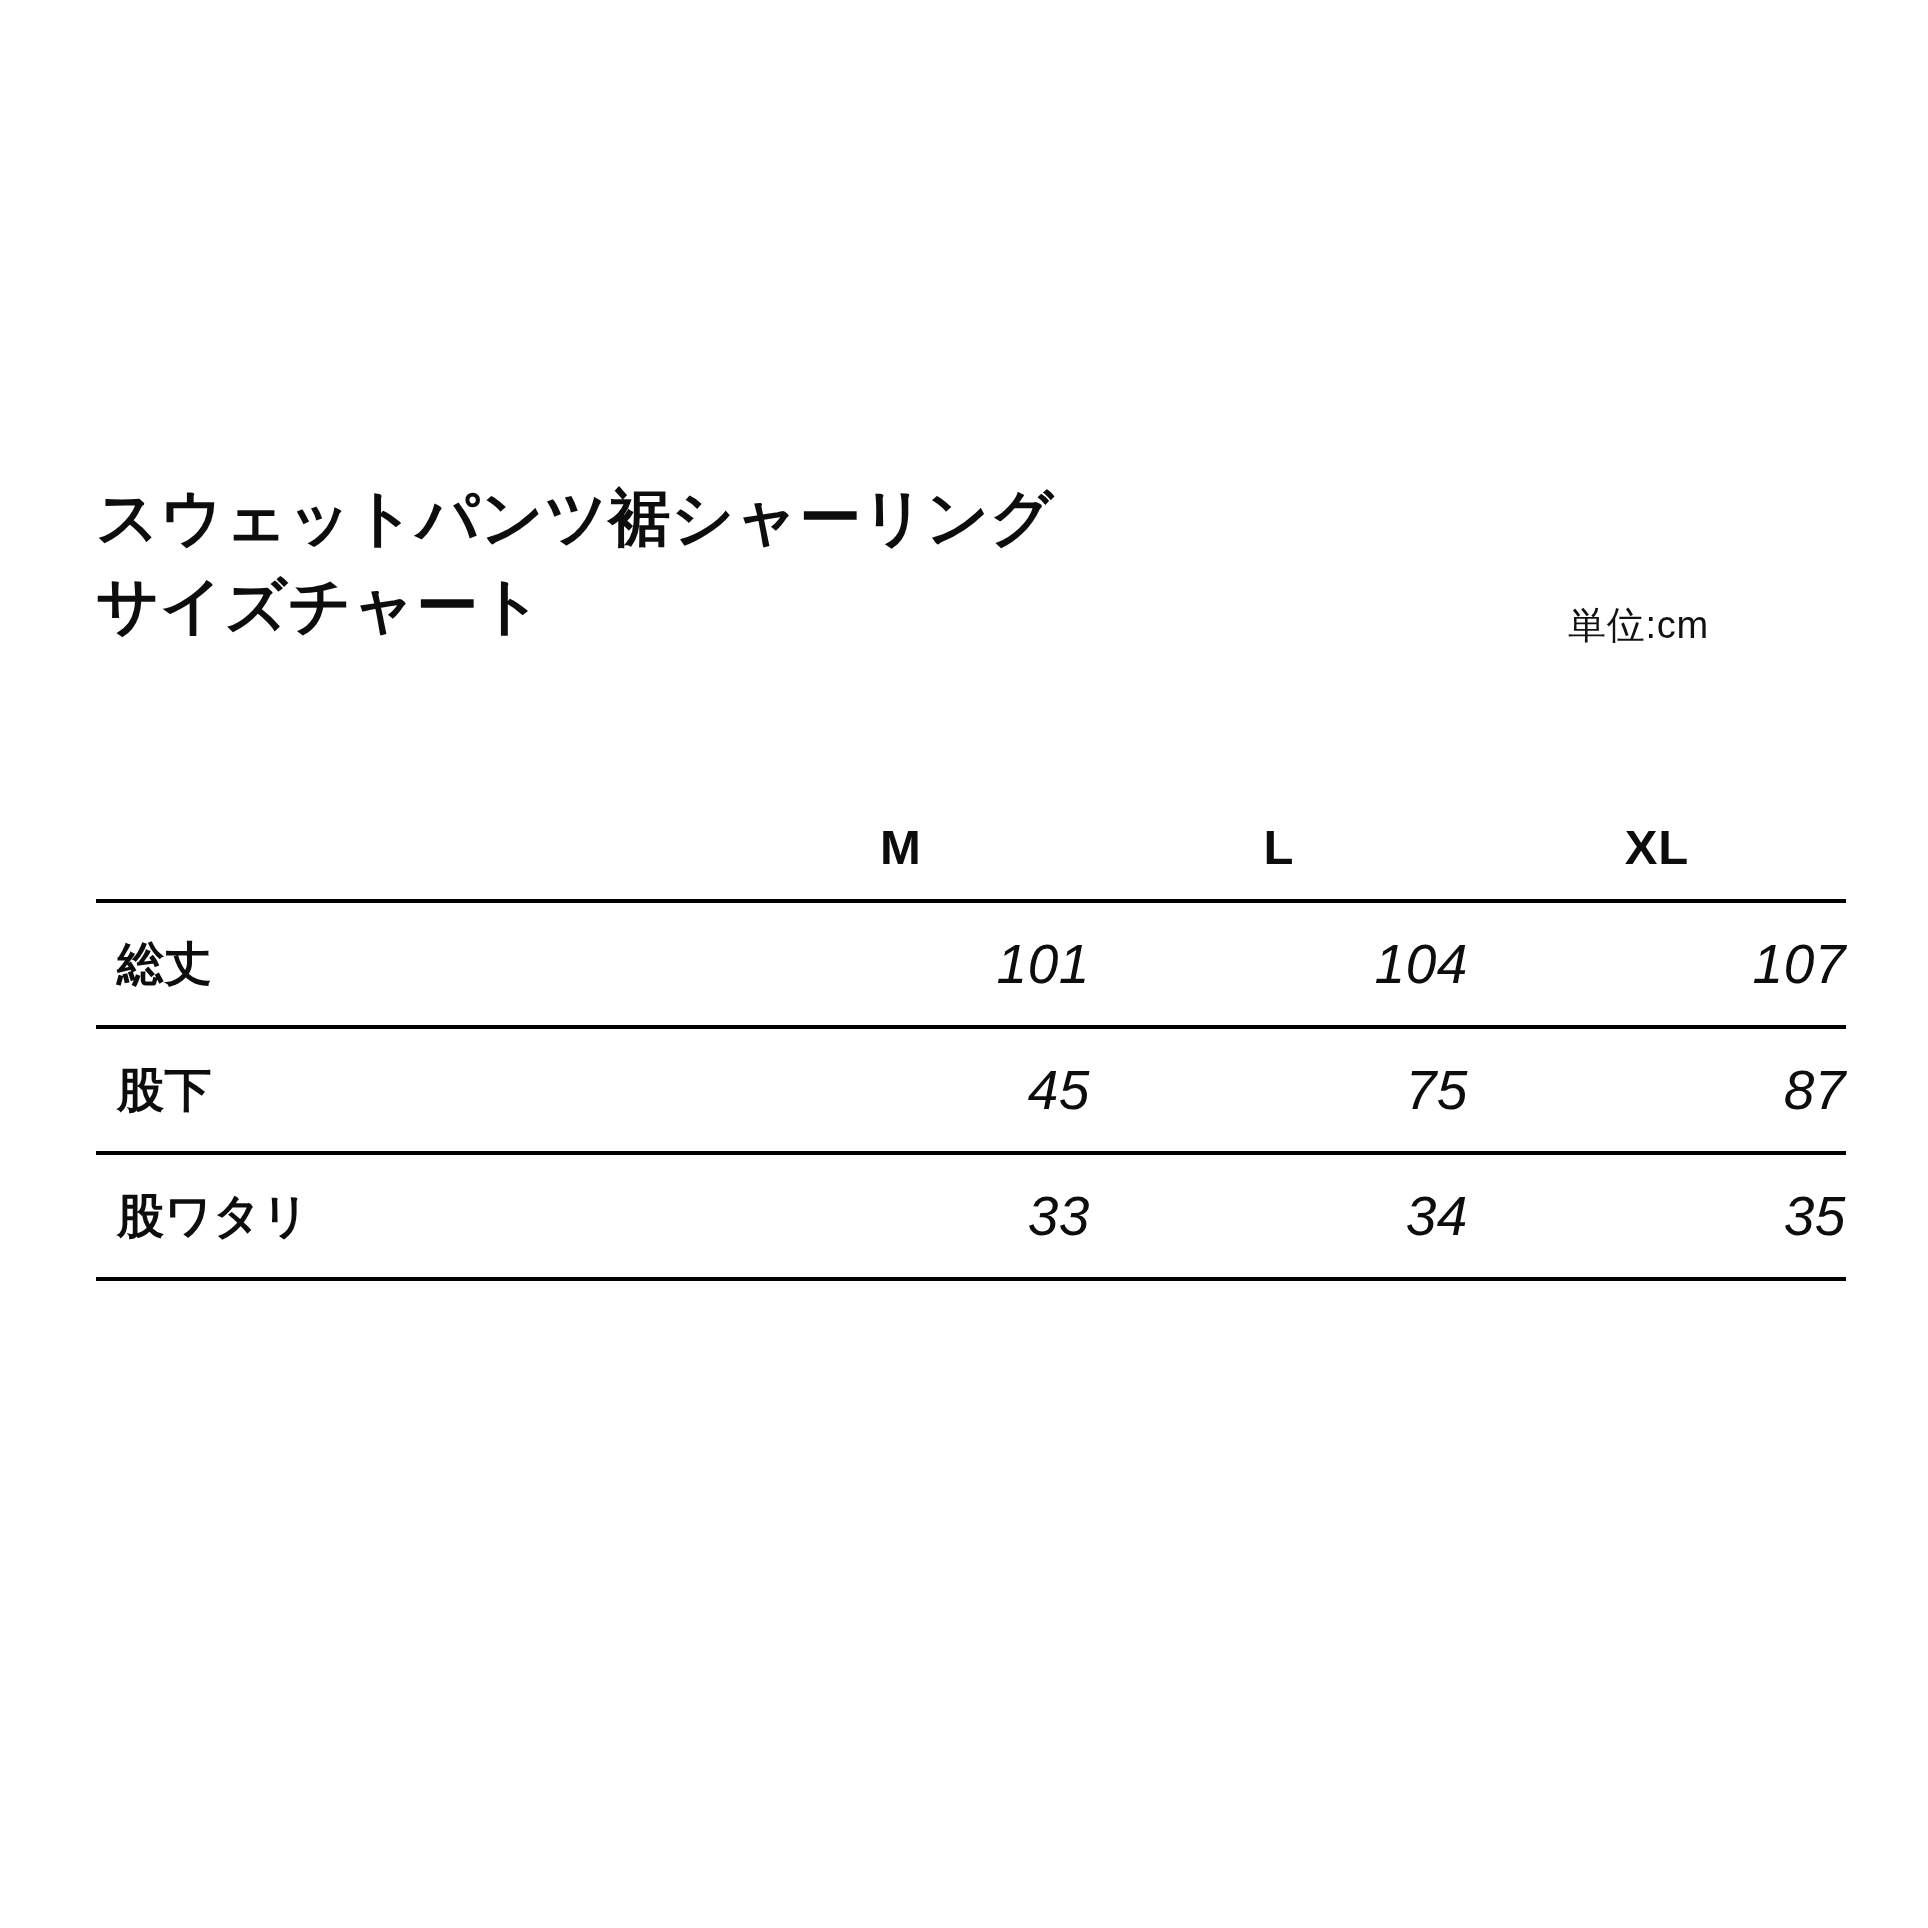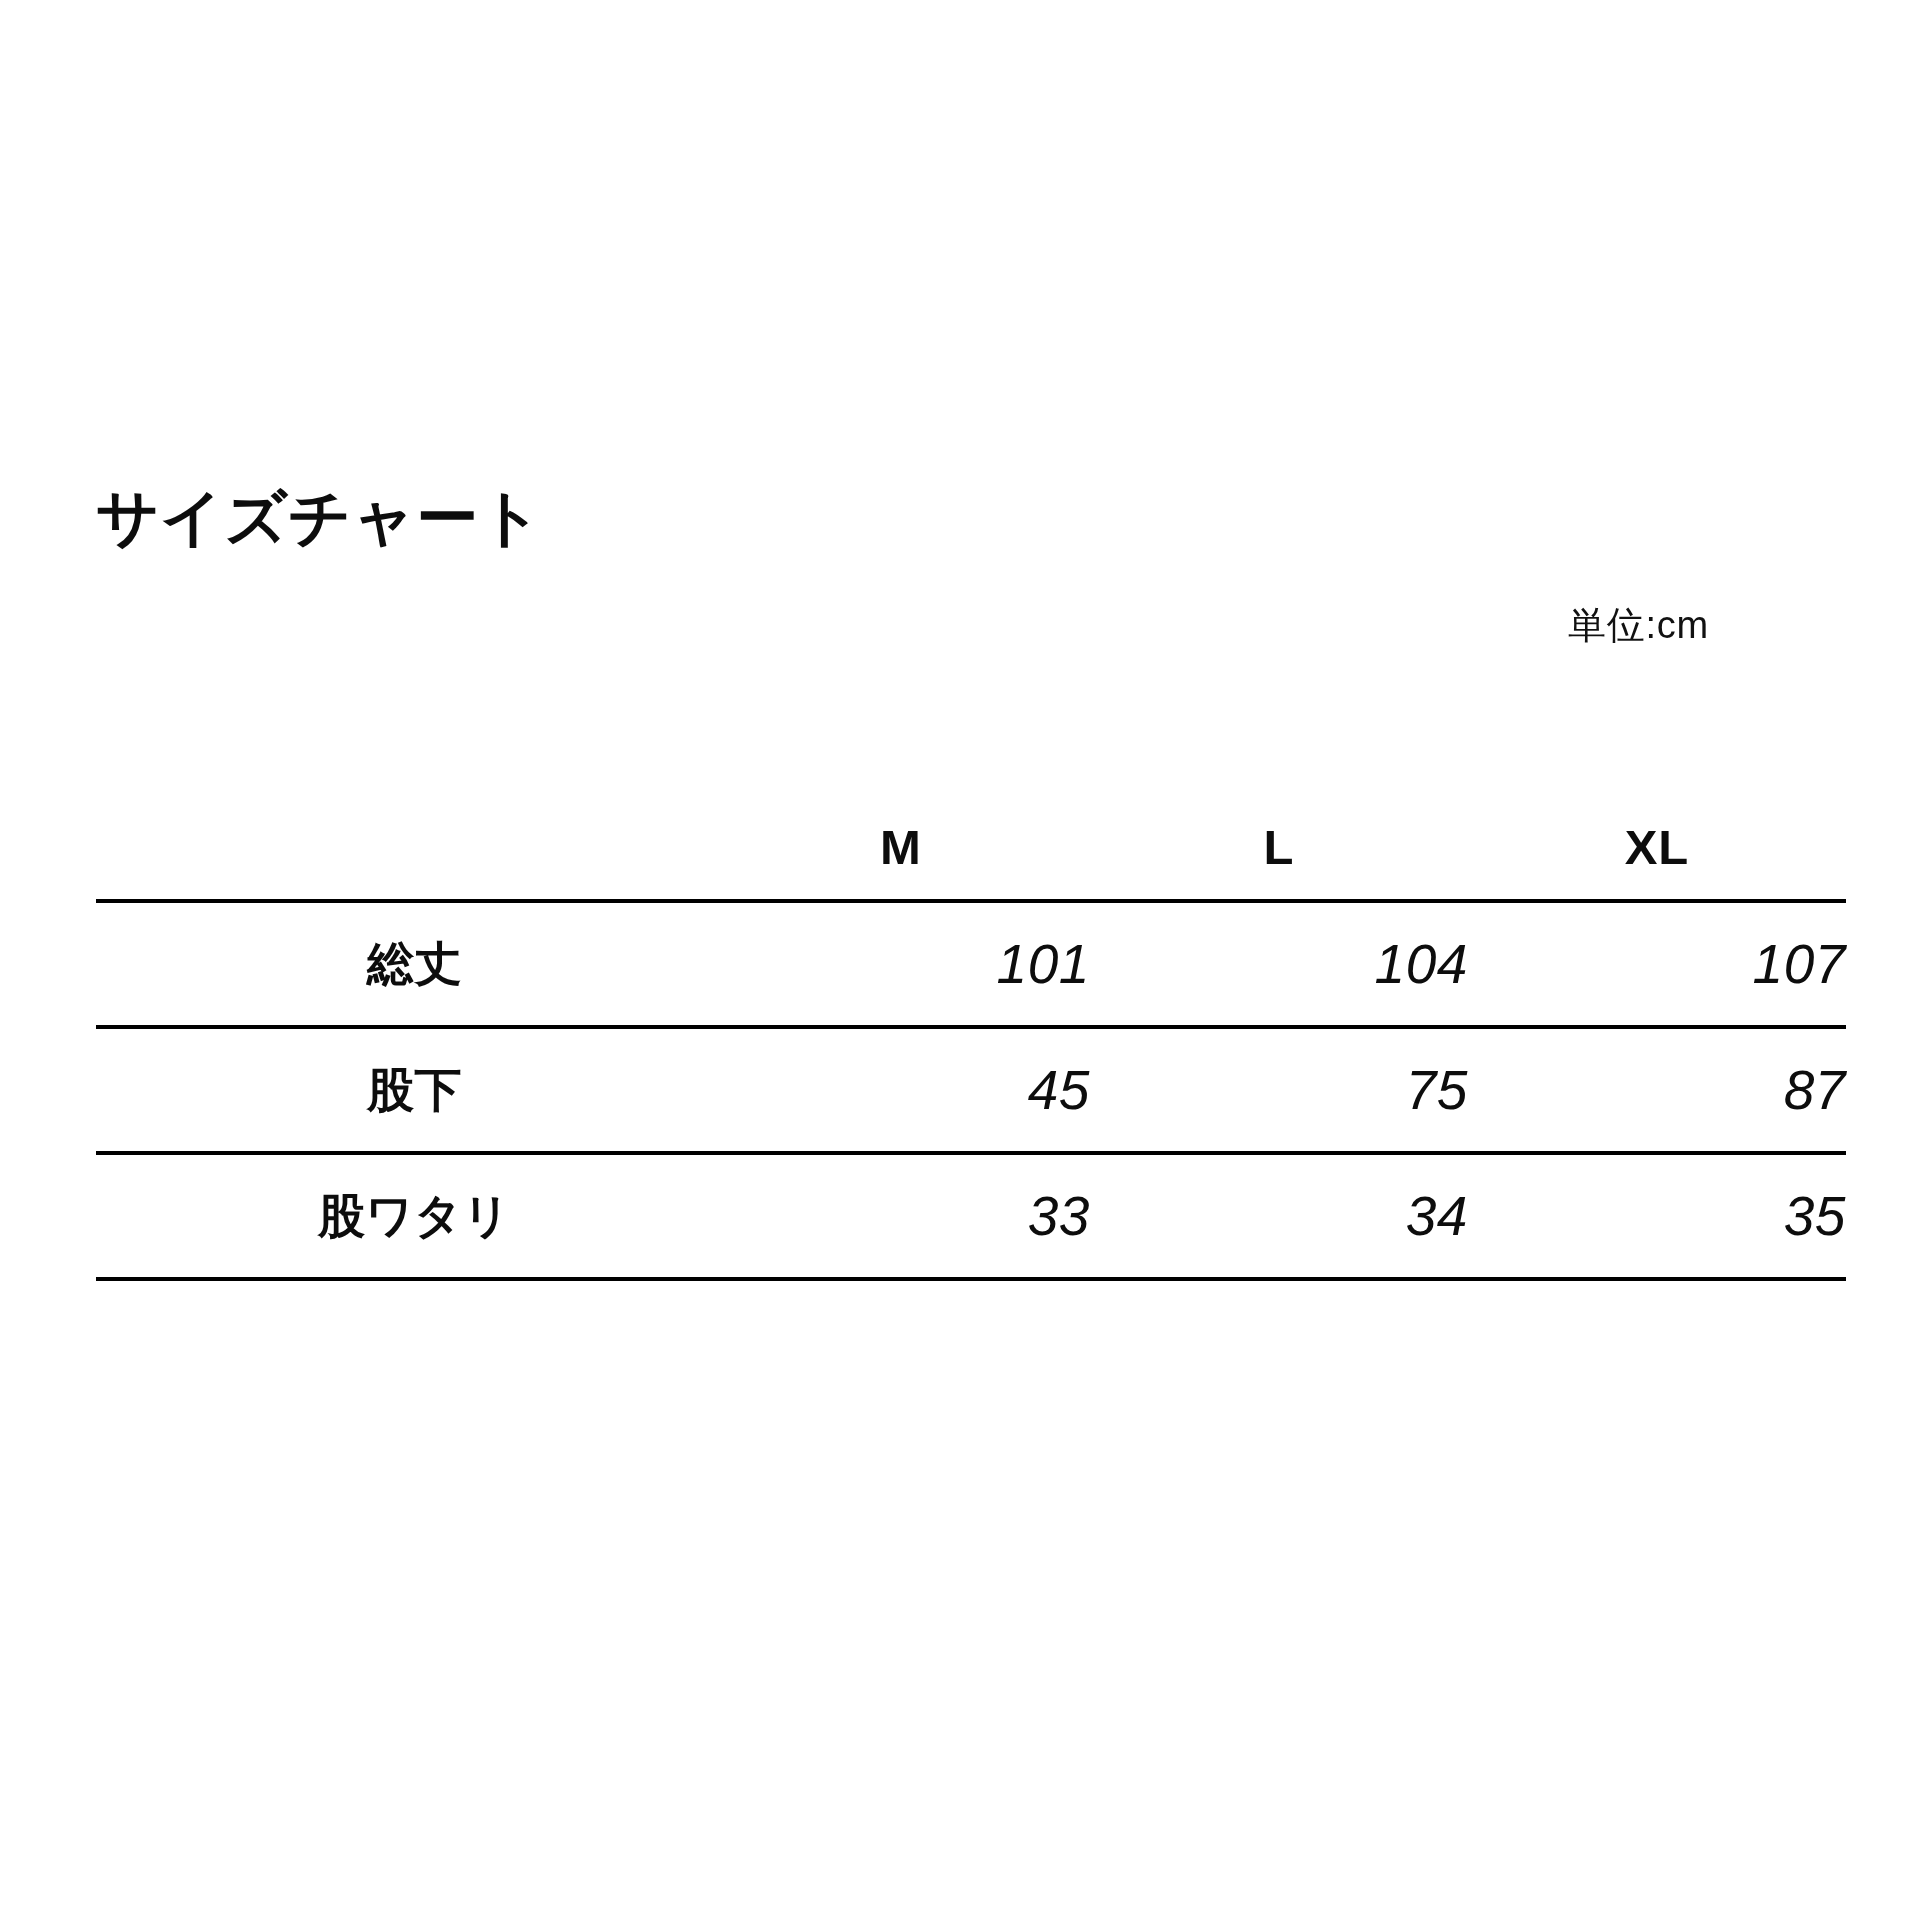--- a/index.html
+++ b/index.html
@@ -81,40 +81,41 @@
   }
   tbody td {
     height: 122px;
     vertical-align: middle;
     border-bottom: 4px solid #000000;
     color: #0d0d0d;
   }
   tbody td.row-label {
     font-size: 47px;
     font-weight: bold;
-    text-align: center;
+    text-align: left;
     padding-left: 21px;
     letter-spacing: 0.01em;
     white-space: nowrap;
   }
   tbody td.value {
     font-size: 55px;
     font-weight: normal;
     text-align: right;
     letter-spacing: 0.01em;
     white-space: nowrap;
     font-style: italic;
   }
 </style>
 </head>
 <body>
 
 <div class="page">
 
   <div class="title-block">
+    <div class="title-line">スウェットパンツ裾シャーリング</div>
     <div class="title-line">サイズチャート</div>
   </div>
 
   <div class="unit-label">単位:cm</div>
 
   <div class="table-wrap">
     <table class="size-chart">
       <colgroup>
         <col class="label-col">
         <col class="val-col">

